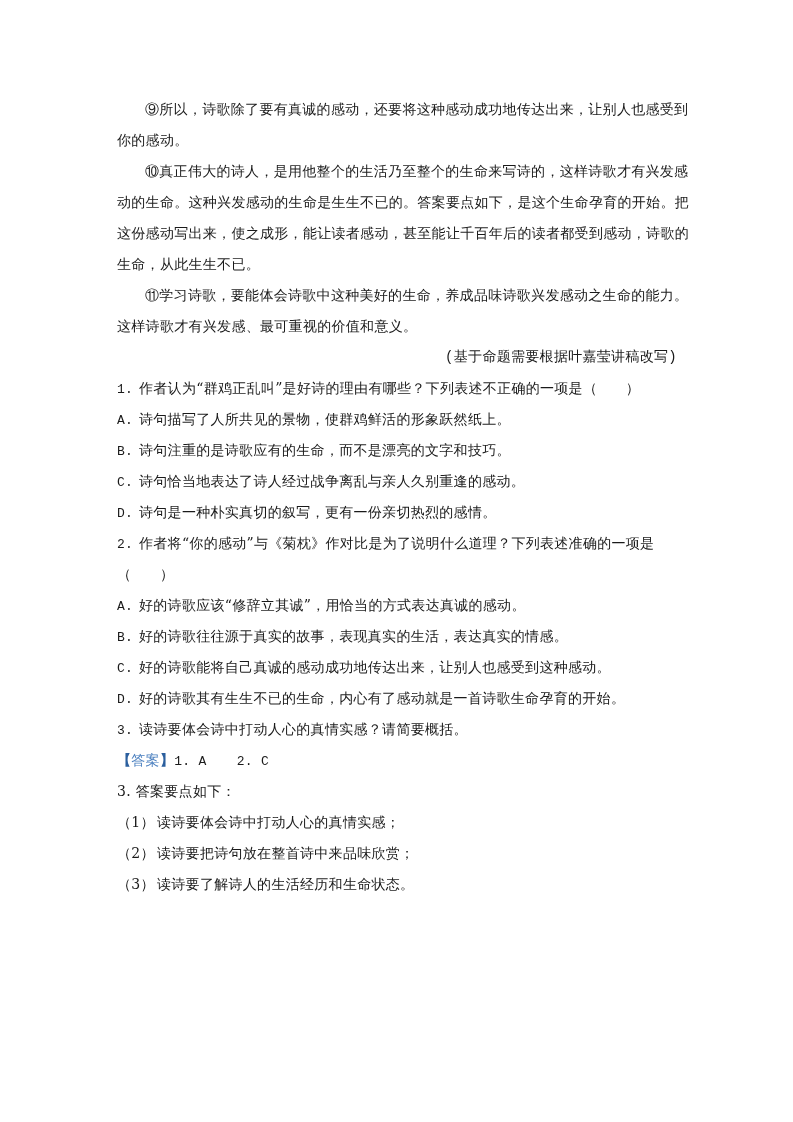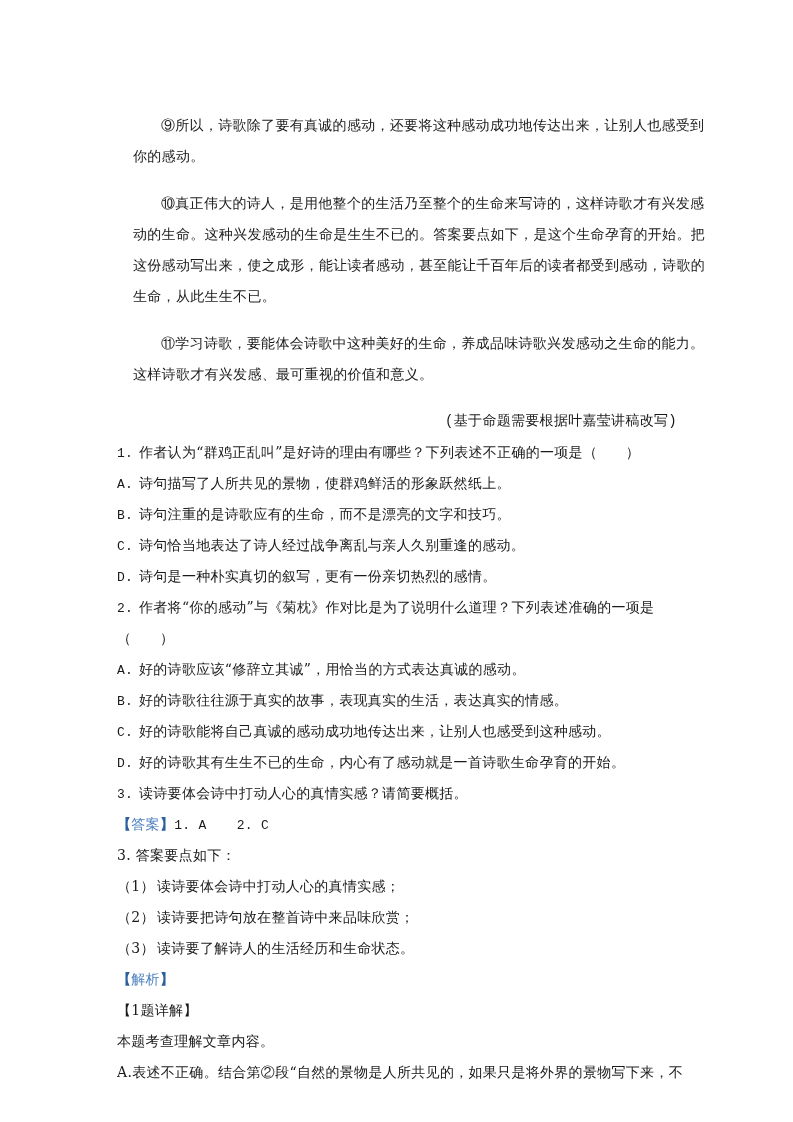--- a/index.html
+++ b/index.html
@@ -61,21 +61,21 @@
     }
     .gap {
       display: inline-block;
       width: 30px;
     }
     .point-num {
       display: inline-block;
       width: 40px;
     }
     .para {
-      margin: 16px;
+      margin: 0;
     }
   </style>
 </head>
 <body>
 
 <div class="page">
 
   <div class="para">
     <div class="line indent"><span>⑨</span><span>所以，诗歌除了要有真诚的感动，还要将这种感动成功地传达出来，让别人也感受到</span></div>
     <div class="line">你的感动。</div>
@@ -117,20 +117,14 @@
   </div>
 
   <div>
     <div class="line"><span class="bracket-blue">【</span><span class="label-blue">答案</span><span class="bracket-blue">】</span><span class="ans-val">1. A</span><span class="gap"></span><span class="ans-val">2. C</span></div>
     <div class="line">3. 答案要点如下：</div>
     <div class="line"><span class="point-num">（1）</span><span>读诗要体会诗中打动人心的真情实感；</span></div>
     <div class="line"><span class="point-num">（2）</span><span>读诗要把诗句放在整首诗中来品味欣赏；</span></div>
     <div class="line"><span class="point-num">（3）</span><span>读诗要了解诗人的生活经历和生命状态。</span></div>
   </div>
 
-  <div>
-    <div class="line"><span class="bracket-blue">【</span><span class="label-blue">解析</span><span class="bracket-blue">】</span></div>
-    <div class="line">【1题详解】</div>
-    <div class="line">本题考查理解文章内容。</div>
-    <div class="line">A.表述不正确。结合第②段“自然的景物是人所共见的，如果只是将外界的景物写下来，不</div>
-  </div>
 
 </div>
 
 </body></html>

